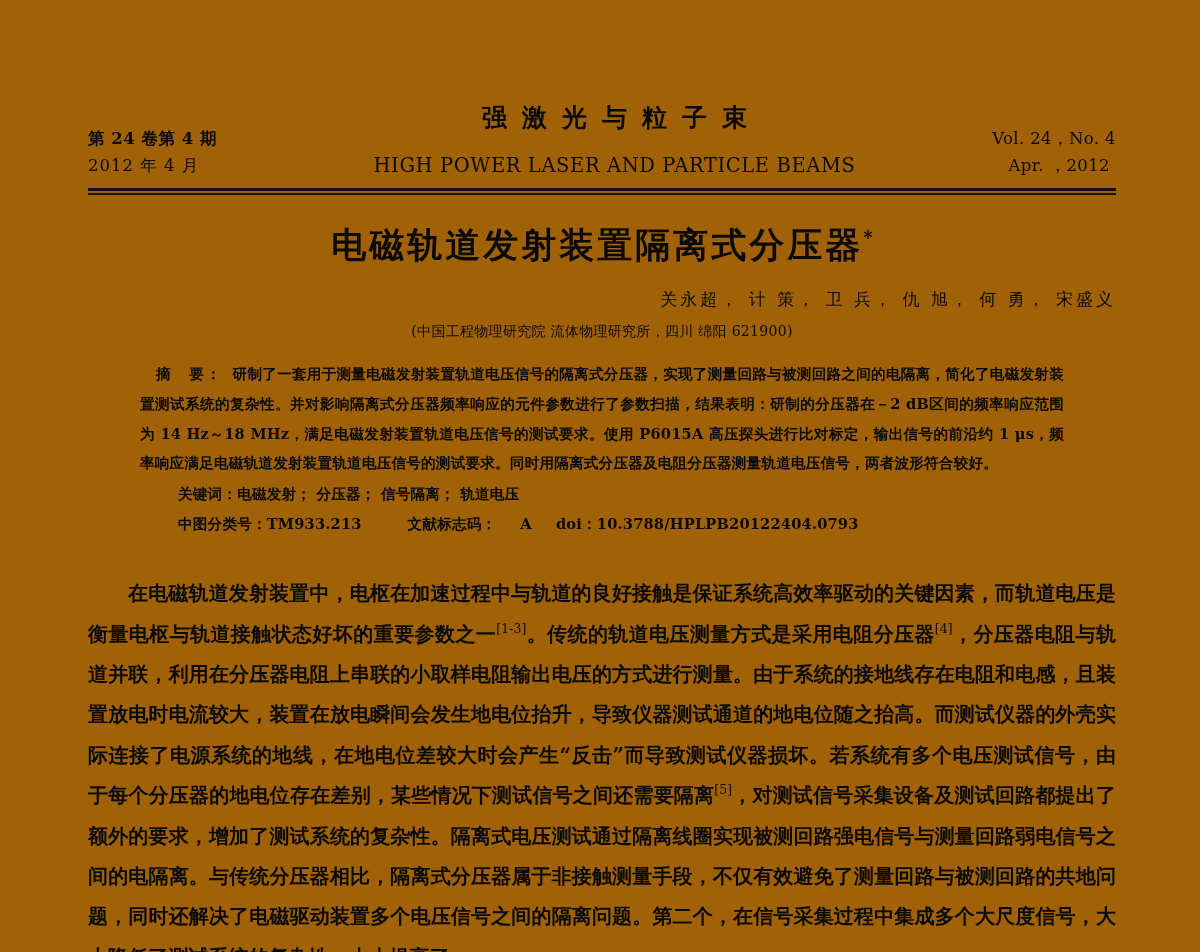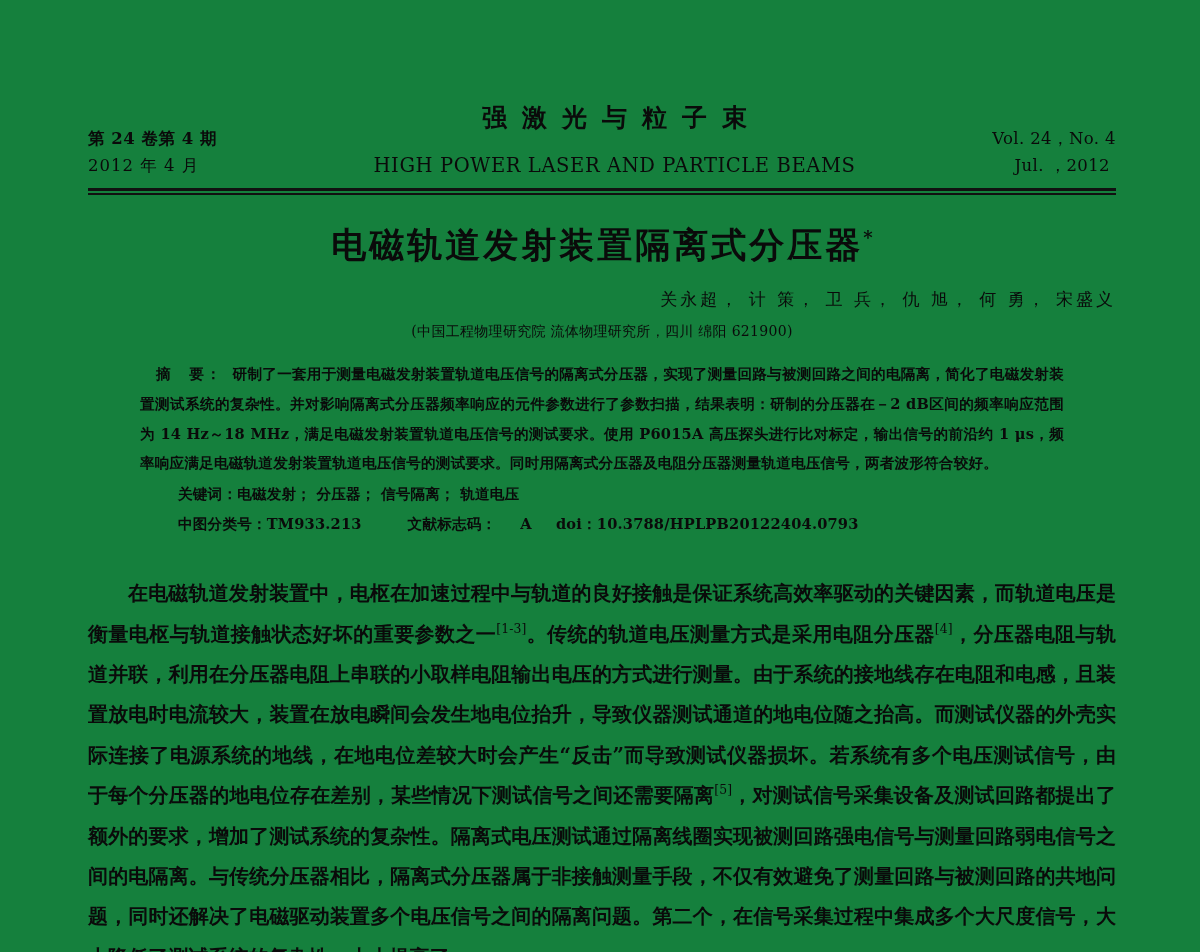--- a/index.html
+++ b/index.html
@@ -12,21 +12,21 @@
     height: 952px;
     overflow: hidden;
     font-family: "DejaVu Serif", "Liberation Serif", serif;
     color: #0a0a0a;
     position: relative;
   }
   
   .page {
     position: absolute;
     inset: 0;
-    background: #15803d;
+    background: #a16207;
     padding: 0;
   }
   .content {
     position: absolute;
     left: 88px;
     top: 0;
     width: 1028px;
   }
 
   
@@ -176,21 +176,21 @@
       <div class="mast-left">
         <div class="row1">第 24 卷第 4 期</div>
         <div class="row2">2012 年 4 月</div>
       </div>
       <div class="mast-center">
         <div class="mast-cn">强激光与粒子束</div>
         <div class="mast-en">HIGH POWER LASER AND PARTICLE BEAMS</div>
       </div>
       <div class="mast-right">
         <div class="row1">Vol. 24，No. 4</div>
-        <div class="row2">Jul. ，2012</div>
+        <div class="row2">Apr. ，2012</div>
       </div>
     </div>
     <div class="rule-double"></div>
 
 
     <div class="title">
       <span>电磁轨道发射装置隔离式分压器</span><span class="star">*</span>
     </div>
     <div class="authors">关永超，  计  策，  卫  兵，  仇  旭，  何  勇，  宋盛义</div>
     <div class="affil">(中国工程物理研究院 流体物理研究所，四川 绵阳 621900)</div>

